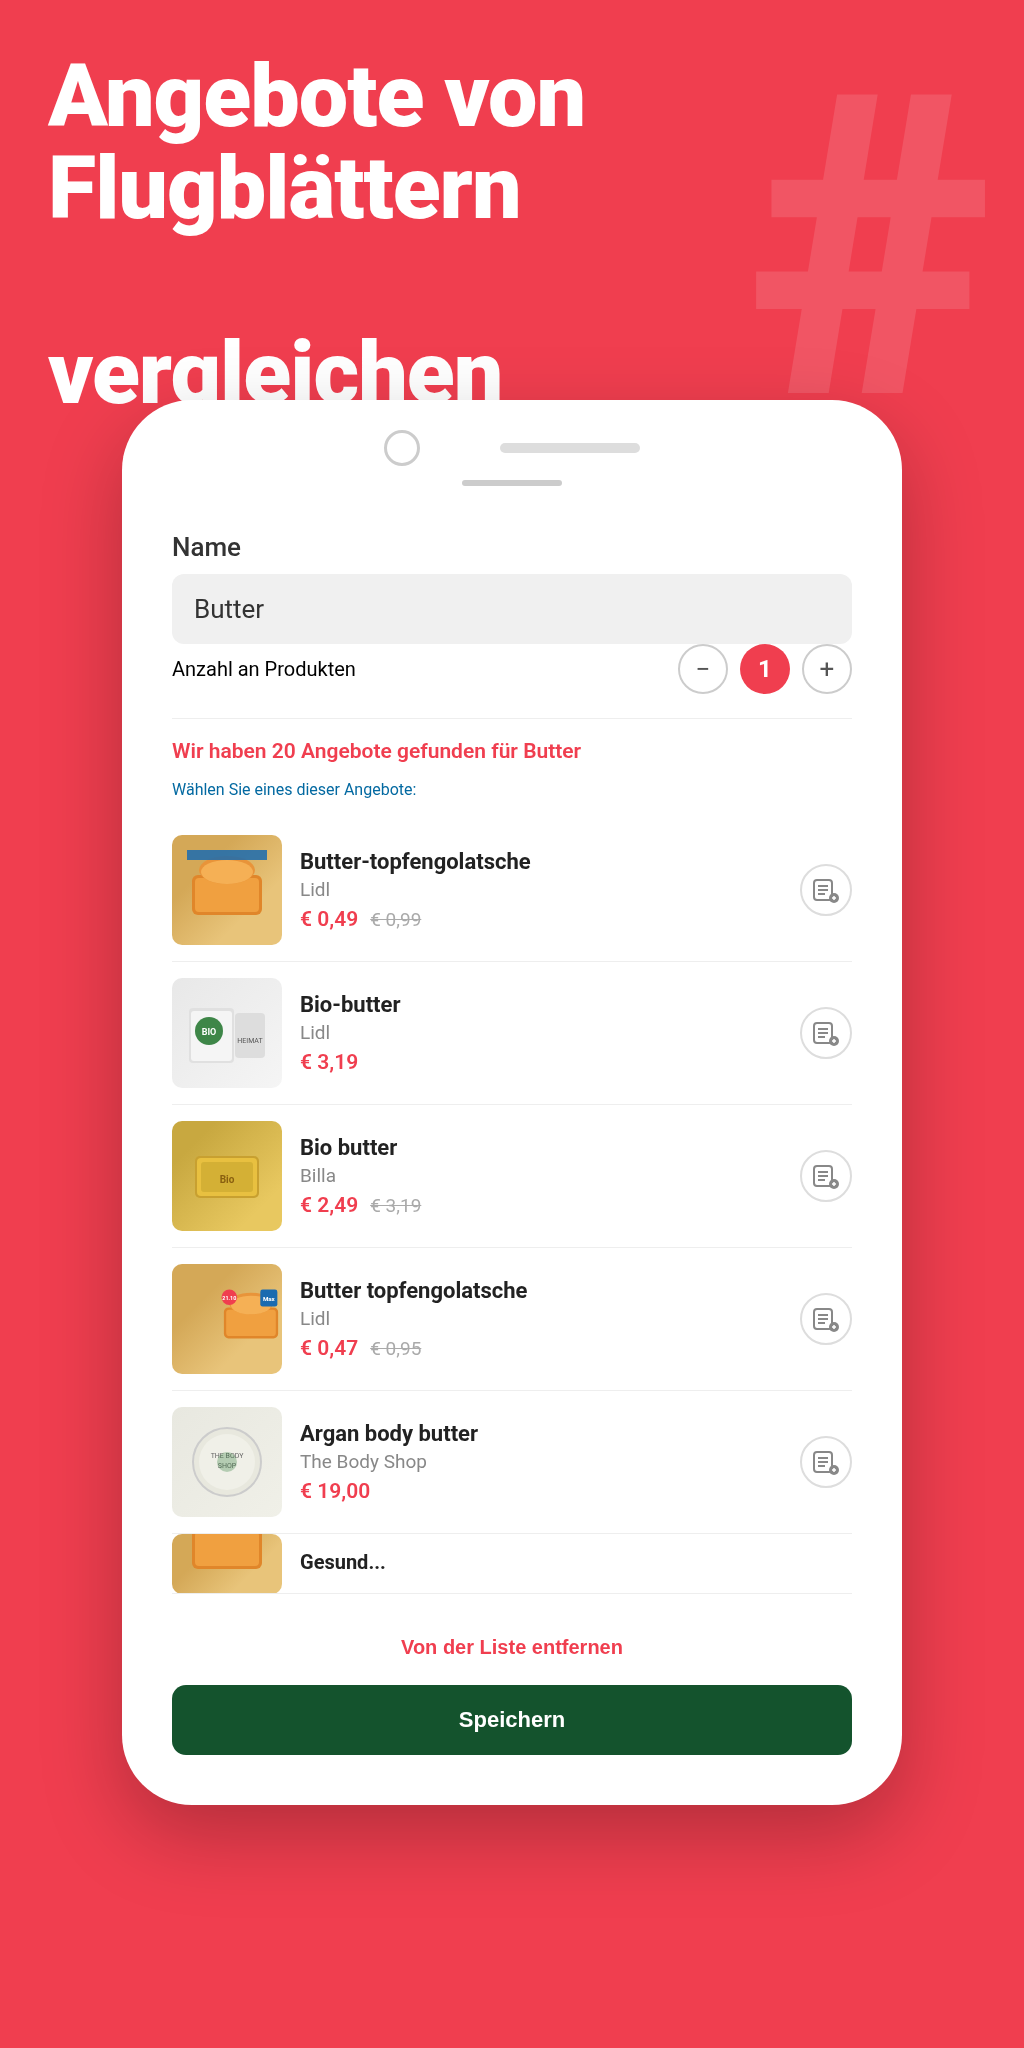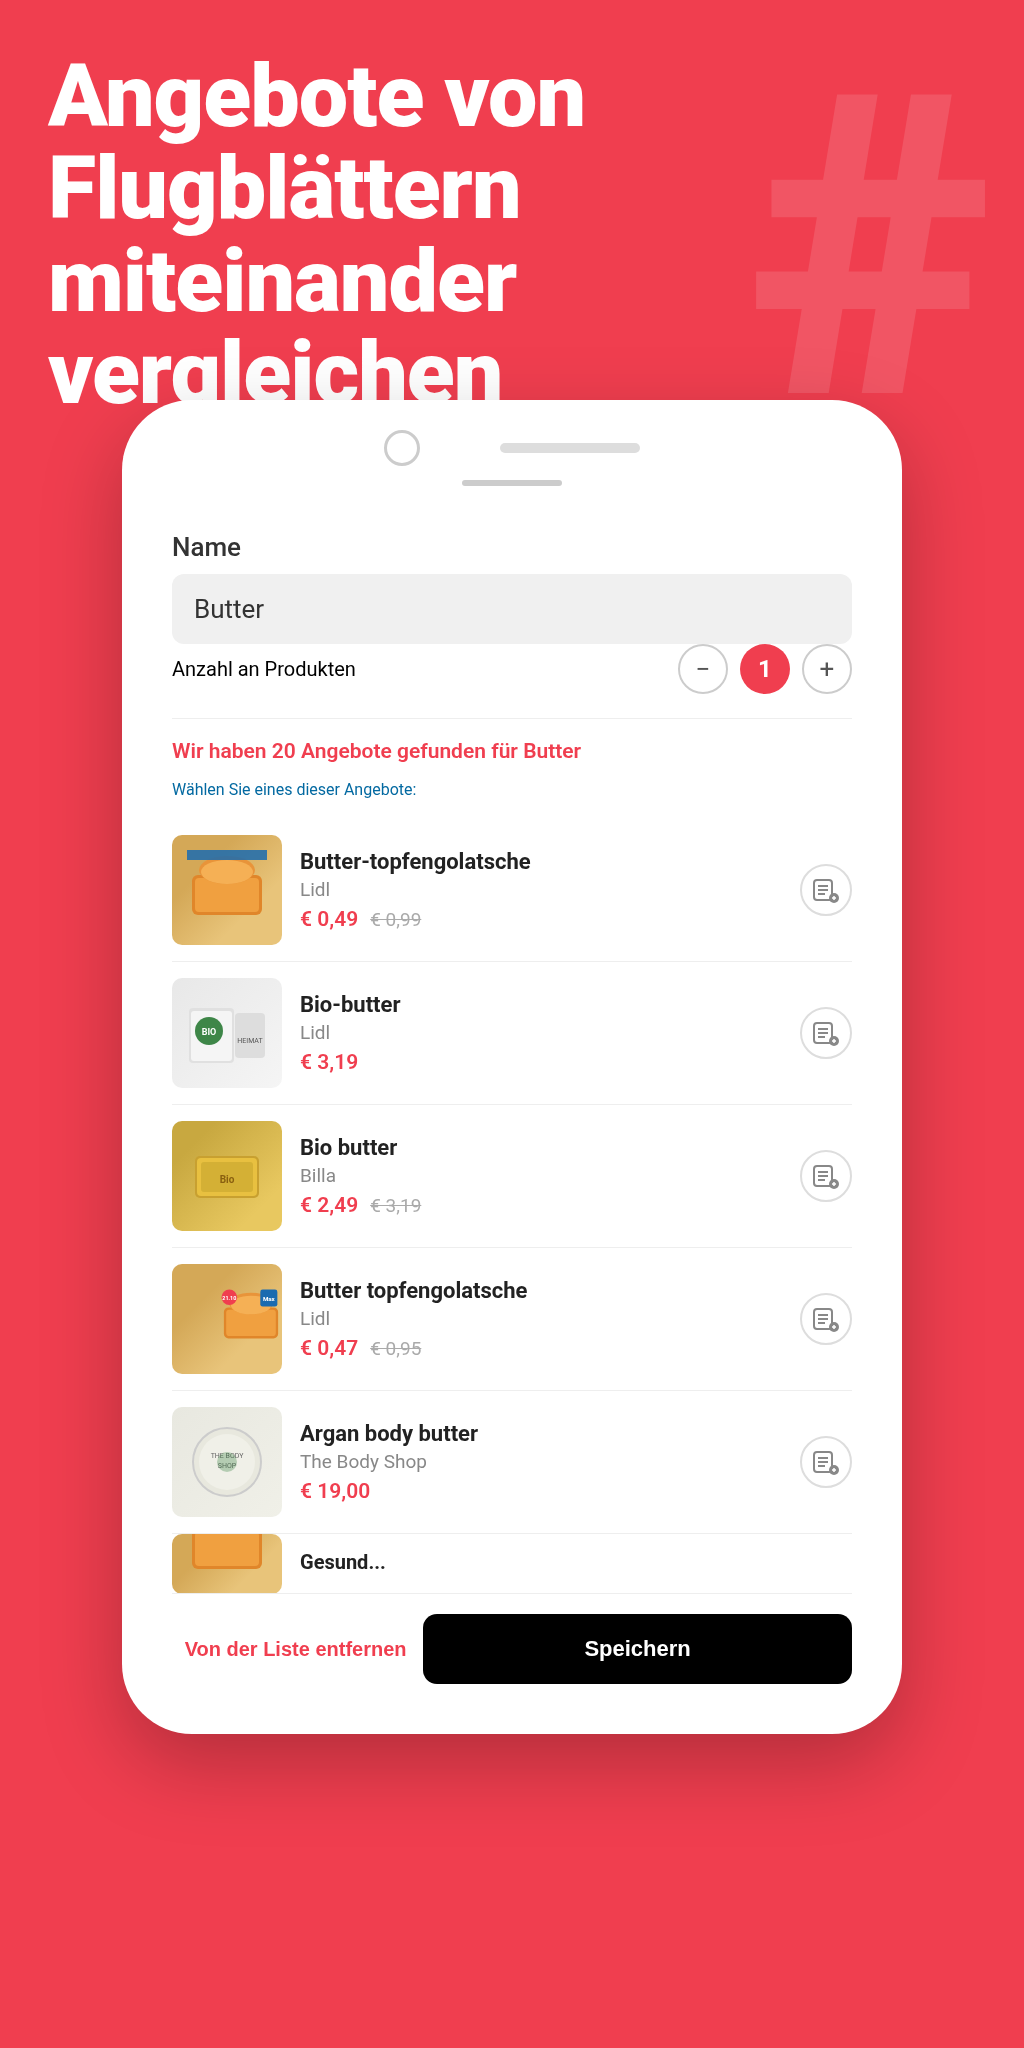--- a/index.html
+++ b/index.html
@@ -273,54 +273,55 @@
       cursor: pointer;
       flex-shrink: 0;
     }
 
     
     .bottom-actions {
       display: flex;
       padding: 20px 0 30px 0;
       gap: 4px;
       background: white;
+      flex-direction: column;
     }
     .btn-remove {
       flex: 1;
       padding: 22px 10px;
       border: none;
       background: transparent;
       color: #F03E4F;
       font-size: 20px;
       font-weight: 600;
       cursor: pointer;
       border-radius: 12px;
     }
     .btn-save {
       flex: 1.8;
       padding: 22px 10px;
       border: none;
-      background: #000000;
+      background: #14532d;
       color: white;
       font-size: 22px;
       font-weight: 700;
       cursor: pointer;
       border-radius: 14px;
     }
   </style>
 </head>
 <body>
 
 <div class="bg-hash">#</div>
 
 <div class="hero-text">
   <h1>
     <span>Angebote von</span><br>
     <span>Flugblättern</span><br>
-    <span>miteinander</span><br>
+    <br>
     <span>vergleichen</span>
   </h1>
 </div>
 
 <div class="phone-container">
   <div class="phone">
 
     <div class="phone-top">
       <div class="phone-camera"></div>
       <div class="phone-speaker"></div>

